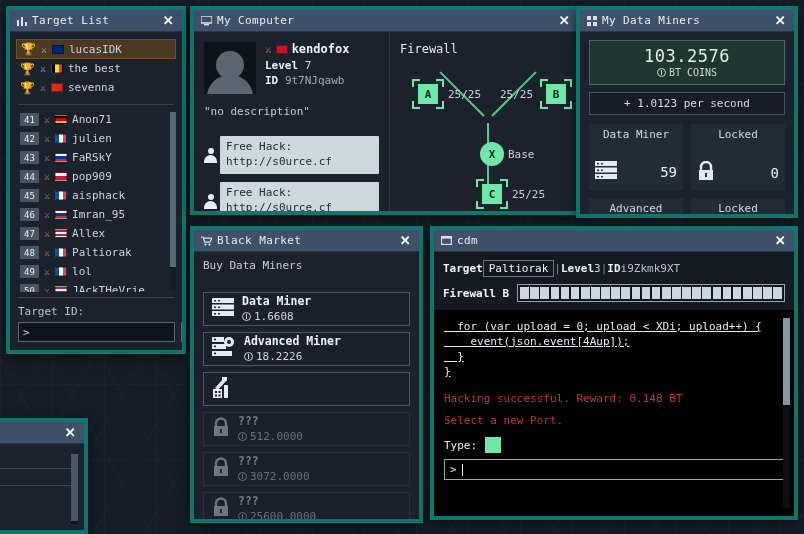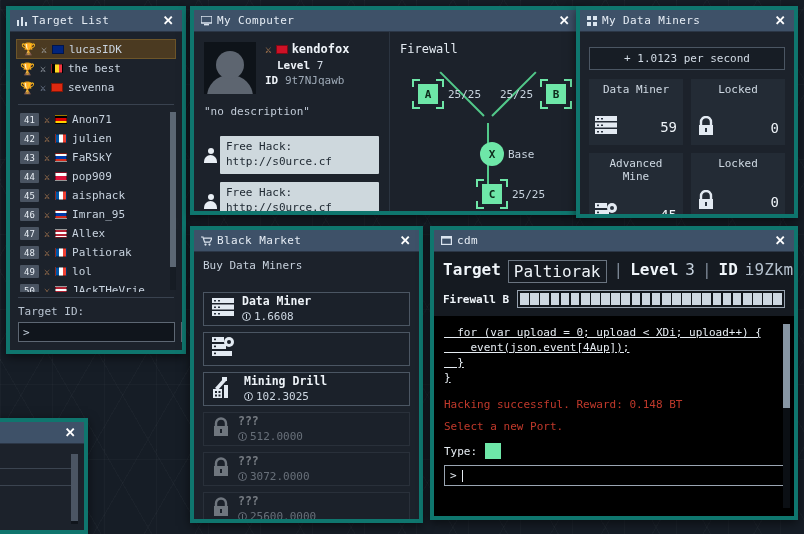--- a/index.html
+++ b/index.html
@@ -88,21 +88,21 @@
   
   #win-computer { left: 190px; top: 6px; width: 392px; height: 209px; }
   #win-computer .wbody { display:flex; }
   .mc-left { width: 196px; padding: 10px 10px 6px 10px; border-right:1px solid #2b3440; display:flex; flex-direction:column;}
   .mc-right { flex:1; padding: 10px 10px; }
   .prof { display:flex; gap:9px; }
   .avatar { width:52px; height:52px; background:#0e1319; flex:none; position:relative; overflow:hidden;}
   .avatar:after{content:""; position:absolute; left:12px; top:9px; width:28px; height:28px; border-radius:50%; background:#5d6570;}
   .avatar:before{content:""; position:absolute; left:3px; top:33px; width:46px; height:30px; border-radius:22px 22px 0 0; background:#5d6570;}
   .pname { font-size:12px; color:#eef3f8; font-weight:bold; display:flex; align-items:center; gap:4px;}
-  .plevel { font-size:11px; color:#d5dee8; margin-top:3px;margin-left:12px;}
+  .plevel { font-size:11px; color:#d5dee8; margin-top:3px;}
   .plevel b { color:#eef3f8; }
   .pid { font-size:11px; color:#9fabb8; margin-top:2px;}
   .pid b { color:#eef3f8; }
   .desc { font-size:11px; color:#c2ccd8; margin-top:11px; }
   .mc-hr { height:1px; background:#39424f; margin:9px 0 9px 0;}
   .msg { display:flex; align-items:center; gap:3px; margin-bottom:8px; }
   .person { width:13px; height:15px; flex:none; position:relative; }
   .person:before{content:""; position:absolute; left:3.5px; top:1px; width:6px; height:6px; border-radius:50%; background:#e8eef4;}
   .person:after{content:""; position:absolute; left:0px; top:8px; width:13px; height:8px; border-radius:7px 7px 0 0; background:#e8eef4;}
   .bubble {
@@ -161,21 +161,21 @@
     cursor:pointer; height:34px;
   }
   .bmitem.locked { opacity:.42; border-color:#3c454f; cursor:default; }
   .bmname { font-size:11.5px; color:#eef3f8; font-weight:bold; line-height:1.2;}
   .bmprice { font-size:11px; color:#cdd7e2; display:flex; align-items:center; gap:3px; margin-top:1px;}
 
   
   #win-cdm { left: 430px; top: 226px; width: 368px; height: 294px; background:#151a21;}
   #win-cdm .wbody { display:flex; flex-direction:column; padding:0; }
   .cdm-head { padding: 8px 9px 8px 9px; }
-  .cdm-row1 { font-size:16px; color:#c7d2de; display:flex; gap:7px; }
+  .cdm-row1 { font-size:11px; color:#c7d2de; display:flex; align-items:center; }
   .cdm-row1 b { color:#f0f5fa; }
   .targbox { border:1px solid #6a7480; padding:1px 5px; color:#eef3f8; }
   .sep { color:#7c8795; }
   .cdm-row2 { display:flex; align-items:center; gap:8px; margin-top:7px; }
   .fwname { font-size:11px; color:#f0f5fa; font-weight:bold; white-space:nowrap;}
   .fwbar { flex:1; border:1px solid #98a3b0; background:#11161c; display:flex; gap:1.5px; padding:2px; height:18px;}
   .fwblock { flex:1; background:#ccd6e0; }
   .console {
     flex:1; background:#000; margin:0; padding:10px 10px 8px 10px;
     position:relative; display:flex; flex-direction:column;
@@ -408,20 +408,27 @@
           <rect x="0" y="0" width="4" height="4" fill="#dbe4ee"></rect>
           <rect x="6" y="0" width="4" height="4" fill="#dbe4ee"></rect>
           <rect x="0" y="6" width="4" height="4" fill="#dbe4ee"></rect>
           <rect x="6" y="6" width="4" height="4" fill="#dbe4ee"></rect>
         </svg>
     </span>
     <span class="tbtitle">My Data Miners</span>
     <span class="closebtn">✕</span>
   </div>
   <div class="wbody">
+    <div class="coinbox">
+      <div class="coinval">103.2576</div>
+      <div class="coinunit">
+        <span class="coin-glyph"></span>
+        <span>BT COINS</span>
+      </div>
+    </div>
     <div class="ratebox">+ 1.0123 per second</div>
     <div class="minergrid">
       <div class="minercell">
         <div class="mlabel">Data Miner</div>
         <div class="mrow">
           <span>
             <svg width="22" height="18" viewBox="0 0 22 18">
                 <rect x="0" y="0" width="22" height="5" fill="#e3eaf2"></rect>
                 <rect x="0" y="6.5" width="22" height="5" fill="#e3eaf2"></rect>
                 <rect x="0" y="13" width="22" height="5" fill="#e3eaf2"></rect>
@@ -528,42 +535,42 @@
             <rect x="0" y="0" width="12" height="5" fill="#e3eaf2"></rect>
             <rect x="0" y="7" width="14" height="5" fill="#e3eaf2"></rect>
             <rect x="0" y="14" width="20" height="5" fill="#e3eaf2"></rect>
             <circle cx="17" cy="5" r="5" fill="#e3eaf2"></circle>
             <circle cx="17" cy="5" r="2" fill="#1b212a"></circle>
             <rect x="2" y="1.6" width="2" height="1.6" fill="#1b212a"></rect>
             <rect x="2" y="8.6" width="2" height="1.6" fill="#1b212a"></rect>
             <rect x="2" y="15.6" width="2" height="1.6" fill="#1b212a"></rect>
           </svg>
       </span>
+      <div>
+        <div class="bmname">Advanced Miner</div>
+        <div class="bmprice">
+            <span class="coin-glyph"></span>
+            <span>18.2226</span>
+          </div>
+      </div>
     </div>
 
     <div class="bmitem">
       <span>
         <svg width="24" height="21" viewBox="0 0 24 21">
             <path d="M3 11 L11 2 L14 4 L6 13 Z" fill="#e3eaf2"></path>
             <rect x="10" y="0" width="5" height="4" fill="#e3eaf2"></rect>
             <rect x="1" y="12" width="9" height="9" fill="#e3eaf2"></rect>
             <rect x="12" y="8" width="4" height="13" fill="#e3eaf2"></rect>
             <rect x="3" y="14" width="2" height="2" fill="#1b212a"></rect>
             <rect x="6.5" y="14" width="2" height="2" fill="#1b212a"></rect>
             <rect x="3" y="17.5" width="2" height="2" fill="#1b212a"></rect>
             <rect x="6.5" y="17.5" width="2" height="2" fill="#1b212a"></rect>
           </svg>
       </span>
-      <div>
-        <div class="bmname">Mining Drill</div>
-        <div class="bmprice">
-            <span class="coin-glyph"></span>
-            <span>102.3025</span>
-          </div>
-      </div>
     </div>
 
     <div class="bmitem locked">
       <span>
         <svg width="18" height="21" viewBox="0 0 18 21">
             <path d="M4 9 V6.5 a5 5 0 0 1 10 0 V9" fill="none" stroke="#e3eaf2" stroke-width="2.4"></path>
             <rect x="2" y="9" width="14" height="10" fill="#e3eaf2"></rect>
             <rect x="8" y="12" width="2" height="4" fill="#1b212a"></rect>
           </svg>
       </span>

